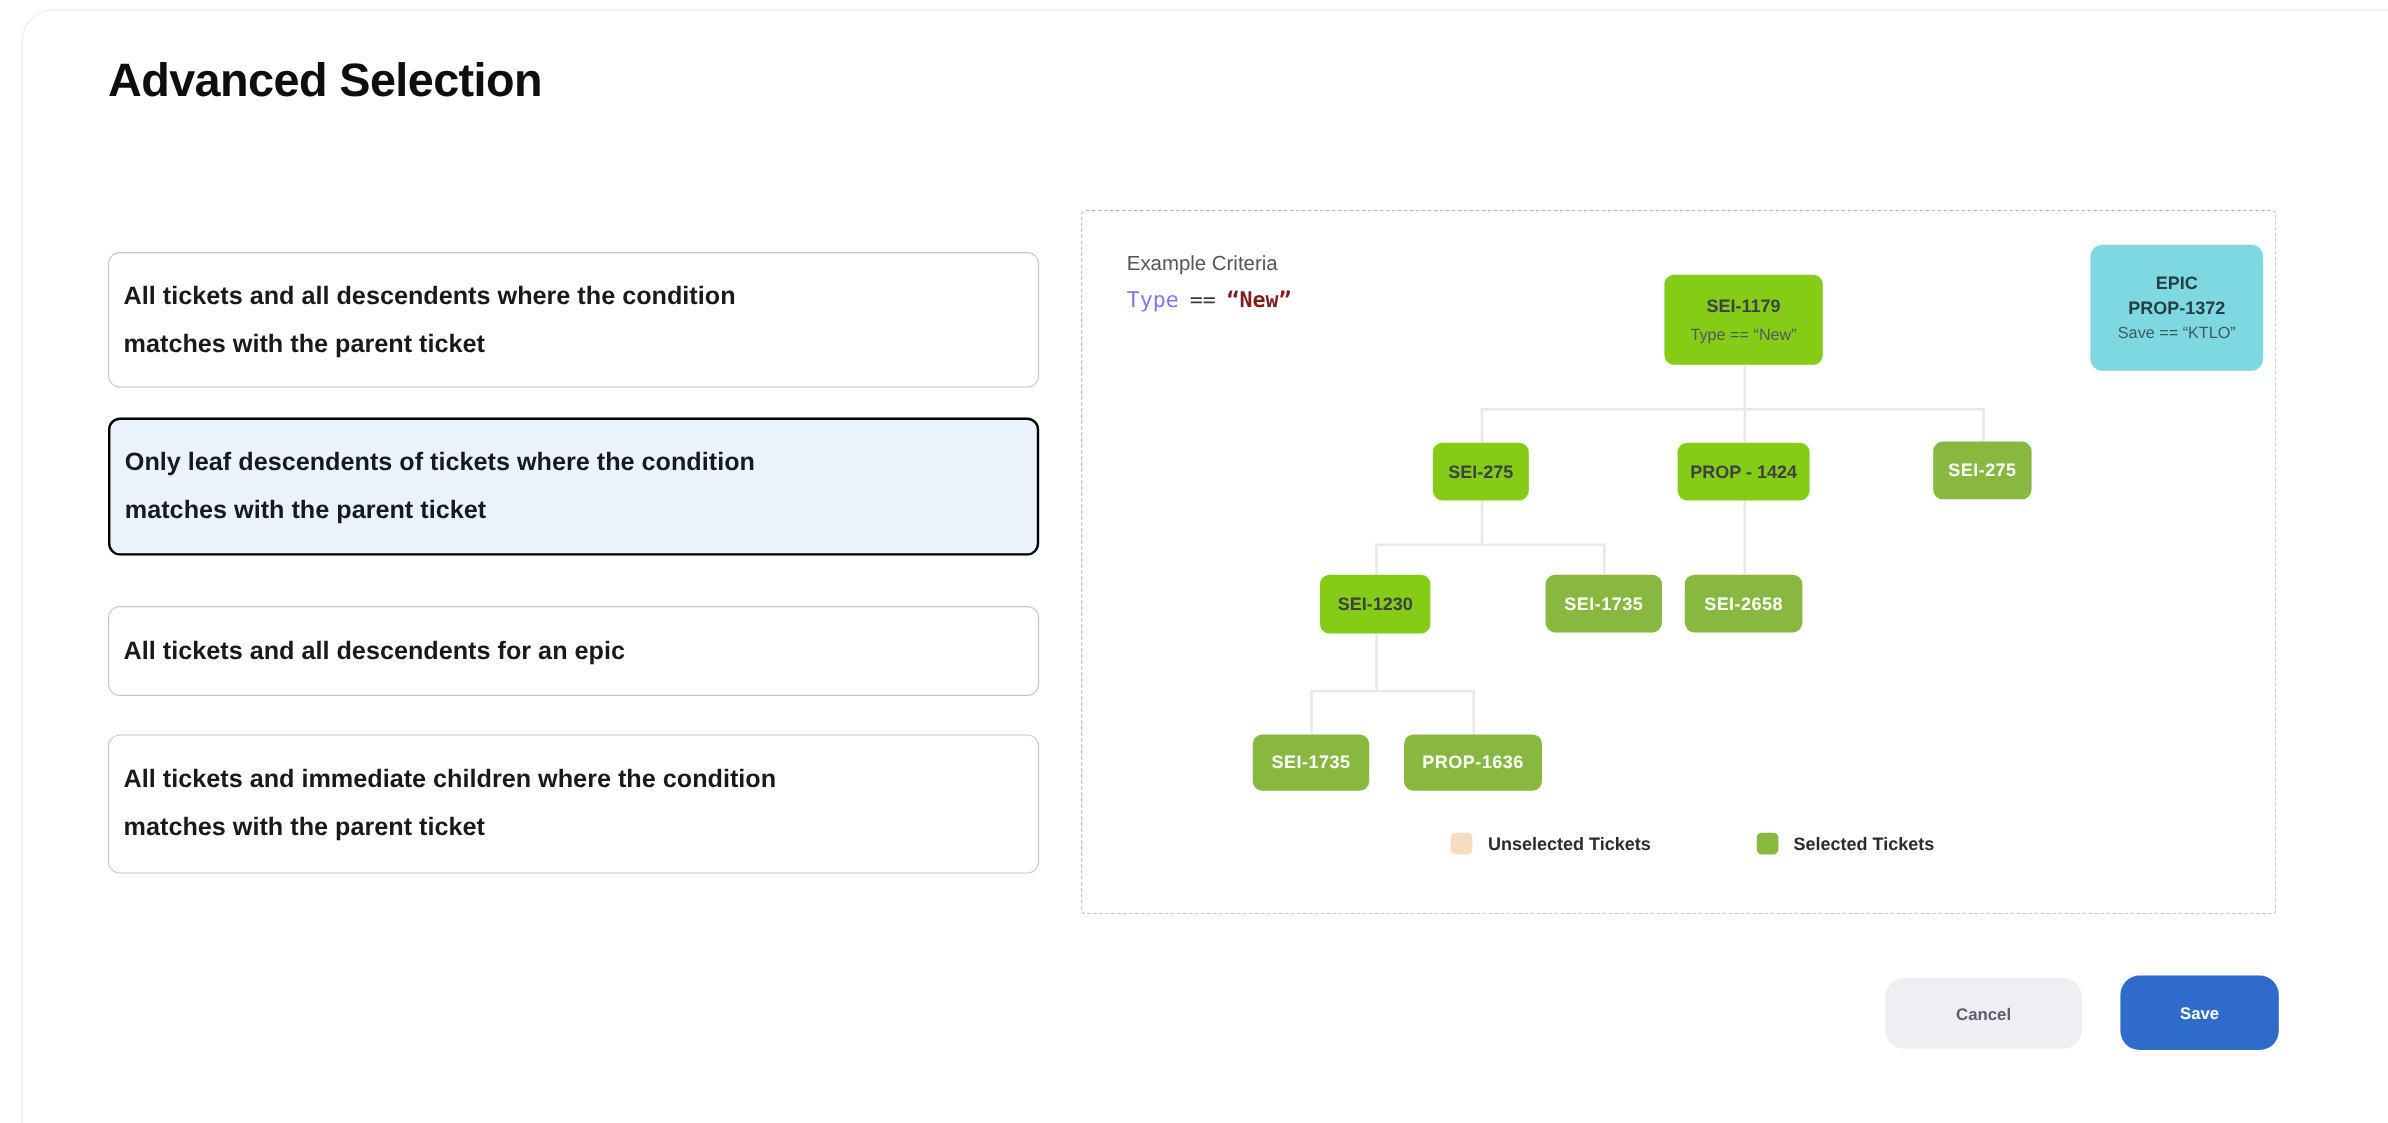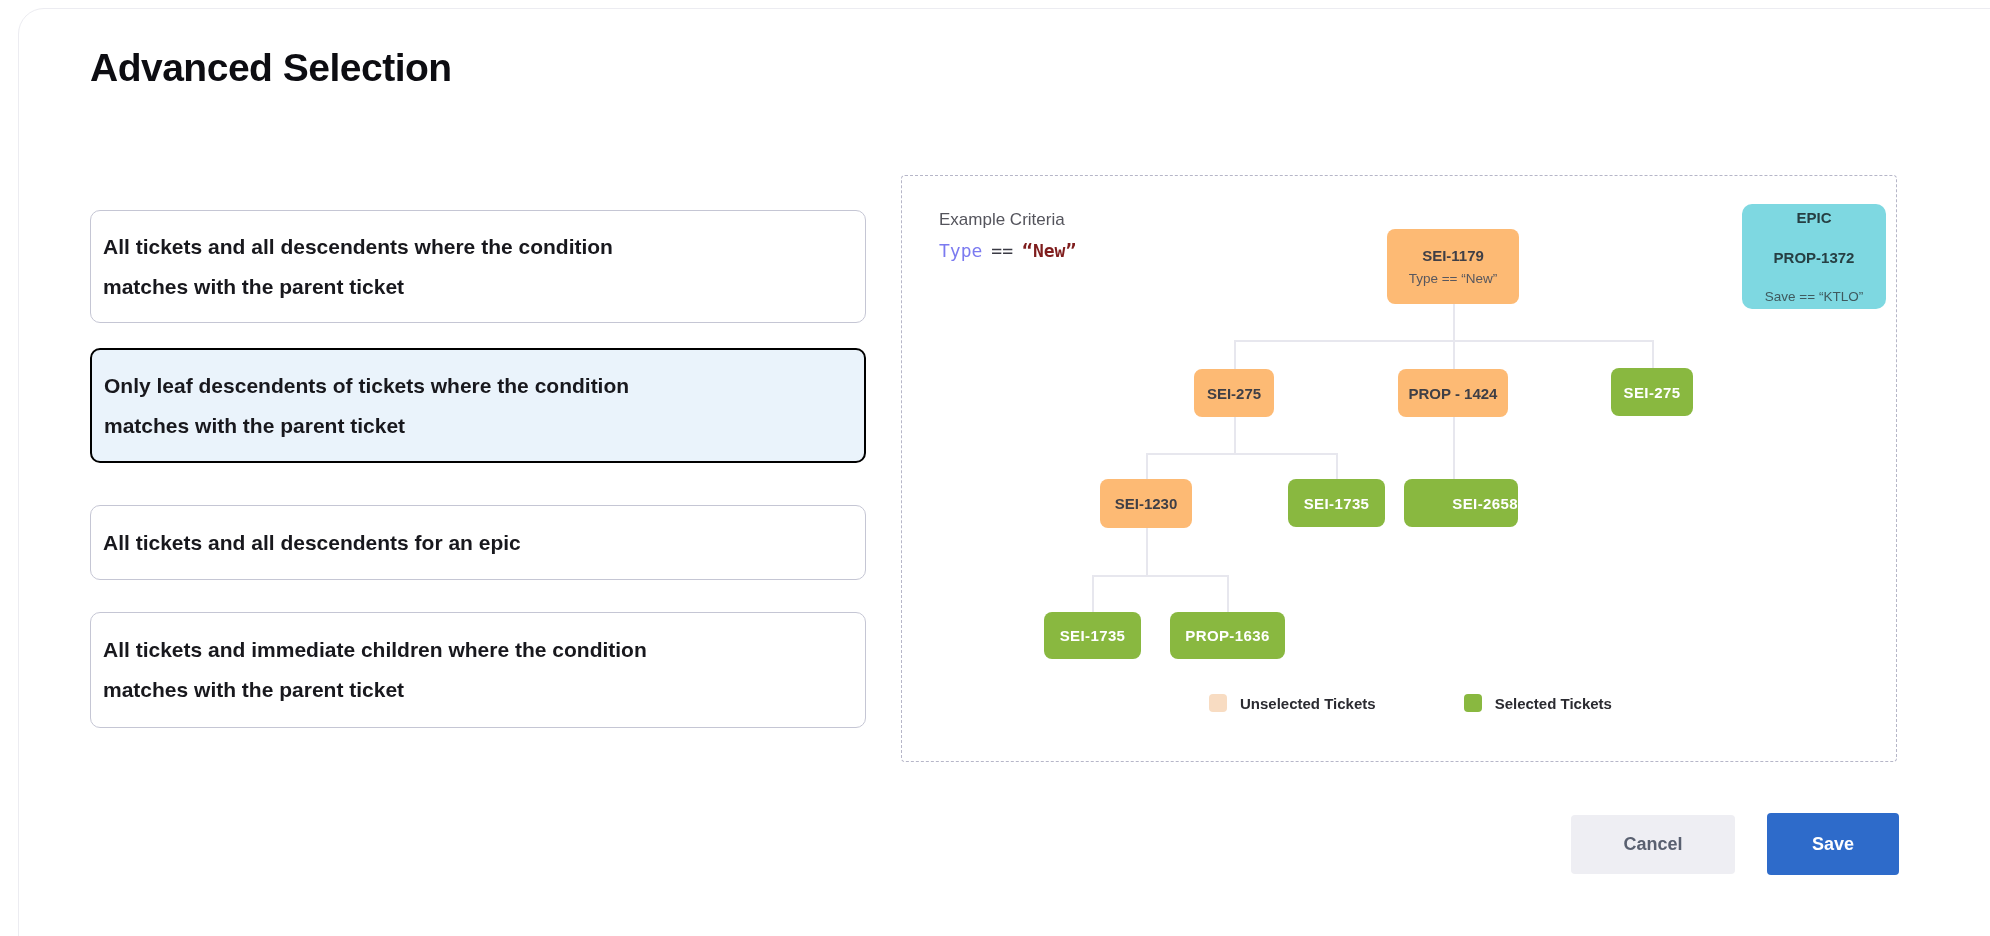--- a/index.html
+++ b/index.html
@@ -65,56 +65,56 @@
   .crit-op { margin: 0 9px; color: #3a3a44; }
   .crit-value { font-weight: bold; color: #7f1d1d; }
 
   
   .node {
     position: absolute; box-sizing: border-box;
     border-radius: 8px;
     display: flex; align-items: center; justify-content: center;
     font-size: 15px; font-weight: bold;
   }
-  .node.peach { background: #fdba74; color: #3f3f46; }
+  .node.peach { background: #84cc16; color: #3f3f46; }
   .node.green { background: #89b840; color: #ffffff; letter-spacing: 0.4px; }
   .node.root { flex-direction: column; gap: 7px; }
   .node-sub { font-size: 13.5px; font-weight: normal; color: #57575e; }
 
   .vline { position: absolute; width: 1.5px; background: #e7e7ee; }
   .hline { position: absolute; height: 1.5px; background: #e7e7ee; }
 
   
   .epic-card {
     position: absolute; left: 840px; top: 28px;
     width: 144px; height: 105px;
     background: #7ed8e1; border-radius: 10px;
     display: flex; flex-direction: column;
-    align-items: center; justify-content: center; gap: 23px;
+    align-items: center; justify-content: center; gap: 4px;
   }
   .epic-type, .epic-id { font-size: 15px; font-weight: bold; color: #263f43; }
   .epic-criteria { font-size: 13.5px; color: #3f5a5e; }
 
   
   .legend {
     position: absolute; left: 307px; top: 518px;
     display: flex; align-items: center; gap: 88px;
   }
   .legend-item { display: flex; align-items: center; gap: 13px; }
   .swatch { width: 18px; height: 18px; border-radius: 4px; }
   .swatch.peach { background: #f8dcc2; }
   .swatch.green { background: #89b840; }
   .legend-label { font-size: 15px; font-weight: bold; color: #2b2b31; }
 
   
   .btn {
     position: absolute; box-sizing: border-box;
-    border: none; border-radius: 4px;
+    border: none; border-radius: 16px;
     font-family: "Liberation Sans", sans-serif;
-    font-size: 18px; font-weight: bold;
+    font-size: 14px; font-weight: bold;
     display: flex; align-items: center; justify-content: center;
     cursor: pointer;
   }
   .btn-cancel {
     left: 1571px; top: 815px; width: 164px; height: 59px;
     background: #eeeef3; color: #596070;
   }
   .btn-save {
     left: 1767px; top: 813px; width: 132px; height: 62px;
     background: #2e6bca; color: #ffffff;
@@ -178,21 +178,21 @@
   </div>
   <div class="node green" style="left:709px; top:192px; width:82px; height:48px;">
     <span>SEI-275</span>
   </div>
   <div class="node peach" style="left:198px; top:303px; width:92px; height:49px;">
     <span>SEI-1230</span>
   </div>
   <div class="node green" style="left:386px; top:303px; width:97px; height:48px;">
     <span>SEI-1735</span>
   </div>
-  <div class="node green" style="left:502px; top:303px; width:114px; height:48px;justify-content:flex-end;">
+  <div class="node green" style="left:502px; top:303px; width:98px; height:48px;">
     <span>SEI-2658</span>
   </div>
   <div class="node green" style="left:142px; top:436px; width:97px; height:47px;">
     <span>SEI-1735</span>
   </div>
   <div class="node green" style="left:268px; top:436px; width:115px; height:47px;">
     <span>PROP-1636</span>
   </div>
 
   <div class="epic-card">

